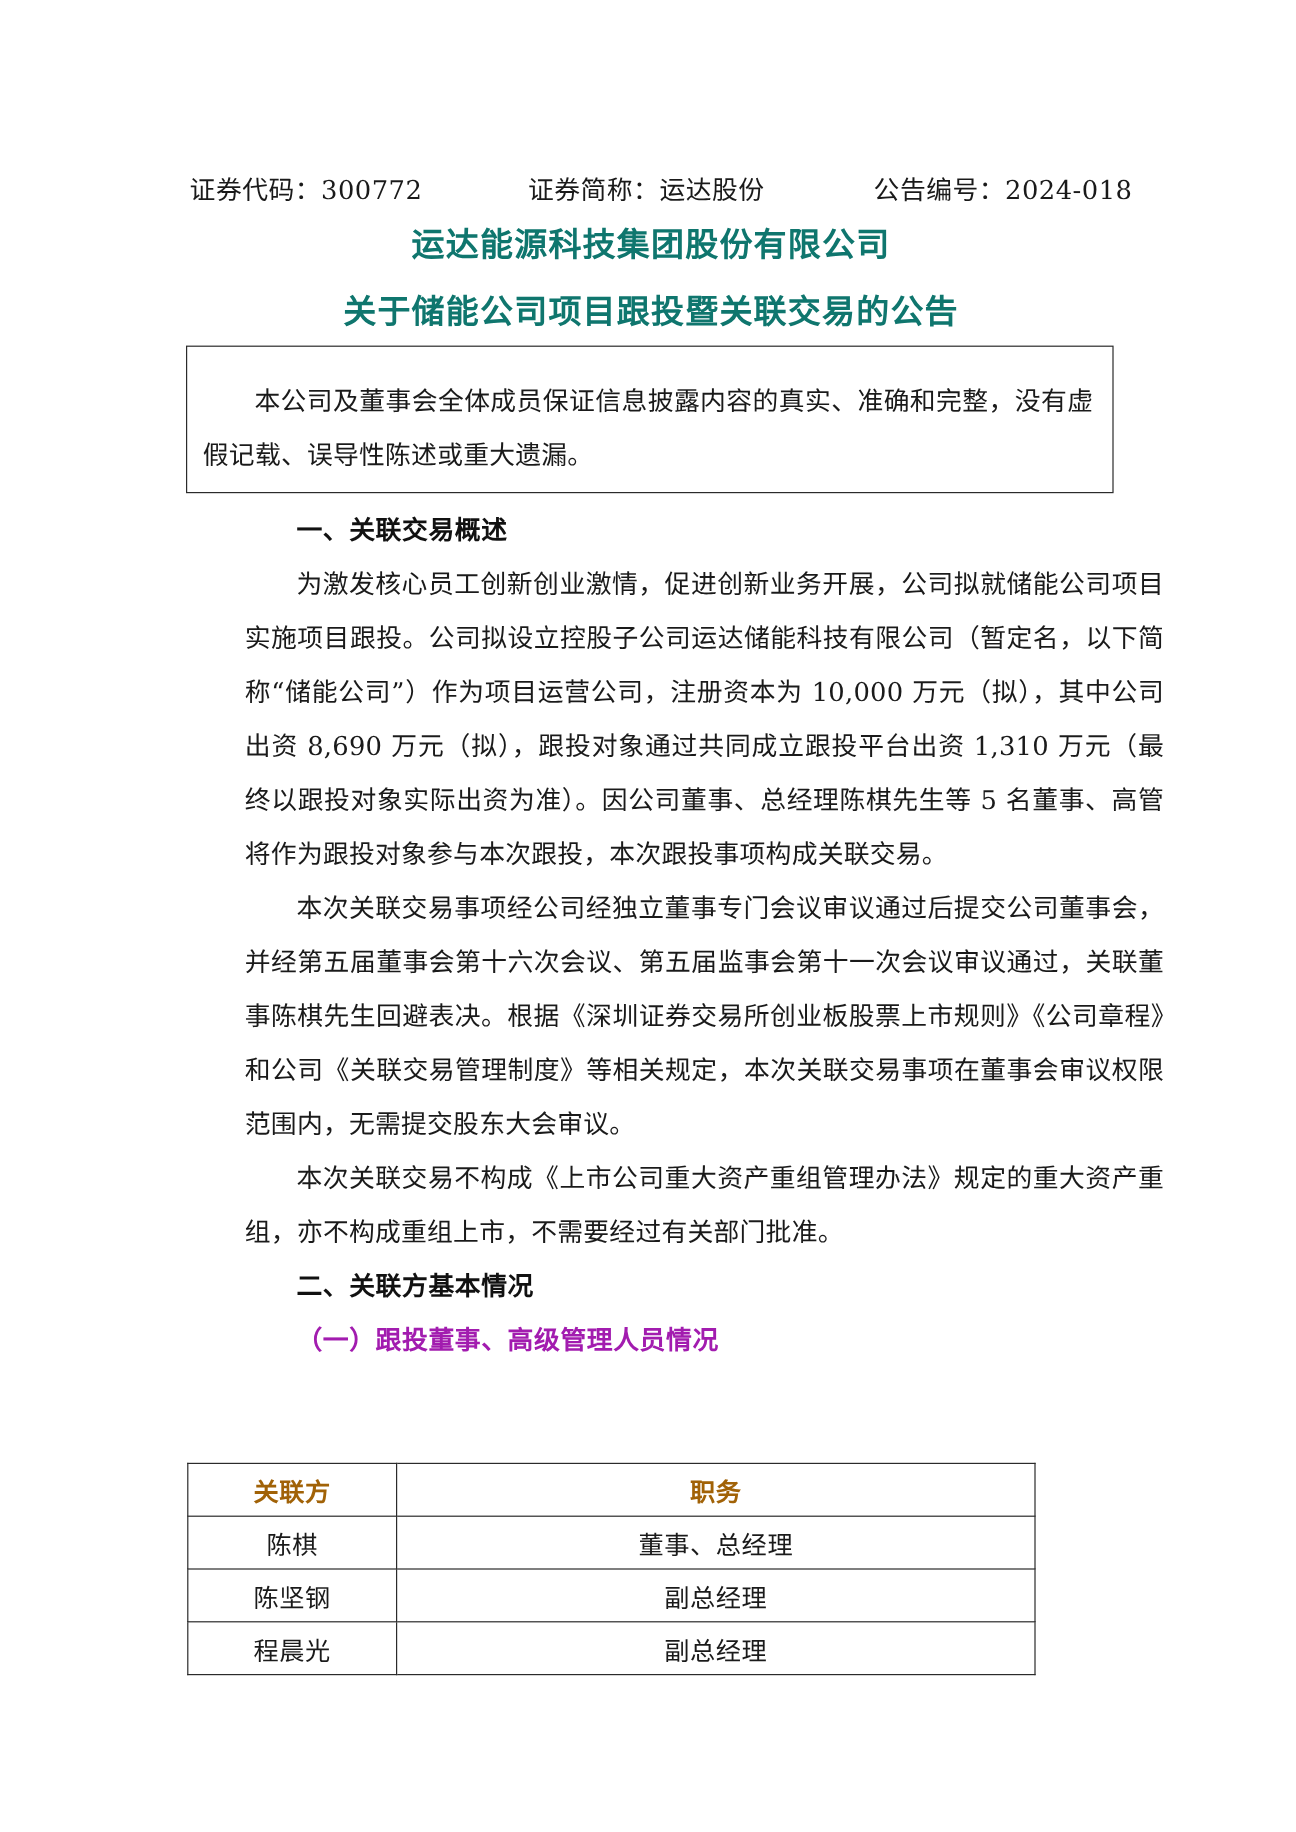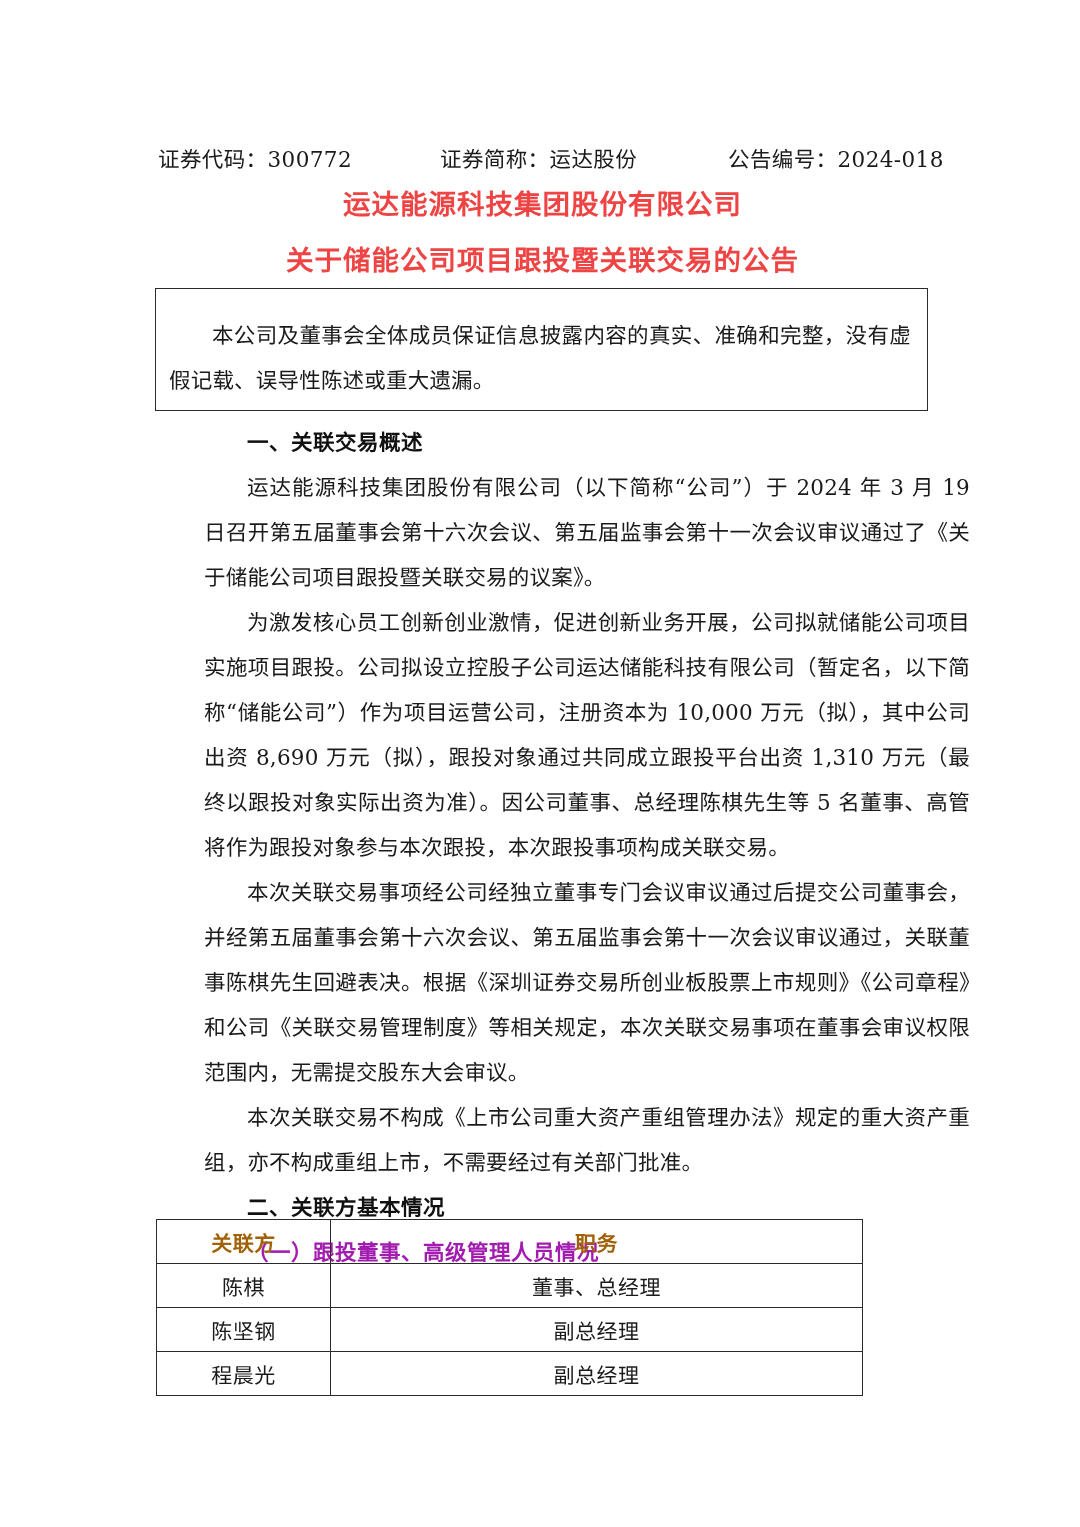--- a/index.html
+++ b/index.html
@@ -51,21 +51,21 @@
     top: 182px;
     width: 775px;
     text-align: center;
   }
   .title-line {
     font-family: "DejaVu Sans", "Liberation Sans", sans-serif;
     font-weight: bold;
     font-size: 27.5px;
     line-height: 44px;
     letter-spacing: 1px;
-    color: #ef4444;
+    color: #0f766e;
   }
   .title-line.second { margin-top: 12px; }
 
   
   .disclaimer-box {
     position: absolute;
     left: 155px;
     top: 288px;
     width: 773px;
     height: 123px;
@@ -164,21 +164,20 @@
     <div class="title-line">运达能源科技集团股份有限公司</div>
     <div class="title-line second">关于储能公司项目跟投暨关联交易的公告</div>
   </div>
 
   <div class="disclaimer-box">
     <div class="disclaimer-text">本公司及董事会全体成员保证信息披露内容的真实、准确和完整，没有虚假记载、误导性陈述或重大遗漏。</div>
   </div>
 
   <div class="body-flow">
     <div class="sec-heading">一、关联交易概述</div>
-    <div class="para">运达能源科技集团股份有限公司（以下简称“公司”）于 2024 年 3 月 19 日召开第五届董事会第十六次会议、第五届监事会第十一次会议审议通过了《关于储能公司项目跟投暨关联交易的议案》。</div>
     <div class="para">为激发核心员工创新创业激情，促进创新业务开展，公司拟就储能公司项目实施项目跟投。公司拟设立控股子公司运达储能科技有限公司（暂定名，以下简称“储能公司”）作为项目运营公司，注册资本为 10,000 万元（拟），其中公司出资 8,690 万元（拟），跟投对象通过共同成立跟投平台出资 1,310 万元（最终以跟投对象实际出资为准）。因公司董事、总经理陈棋先生等 5 名董事、高管将作为跟投对象参与本次跟投，本次跟投事项构成关联交易。</div>
     <div class="para">本次关联交易事项经公司经独立董事专门会议审议通过后提交公司董事会，并经第五届董事会第十六次会议、第五届监事会第十一次会议审议通过，关联董事陈棋先生回避表决。根据《深圳证券交易所创业板股票上市规则》《公司章程》和公司《关联交易管理制度》等相关规定，本次关联交易事项在董事会审议权限范围内，无需提交股东大会审议。</div>
     <div class="para">本次关联交易不构成《上市公司重大资产重组管理办法》规定的重大资产重组，亦不构成重组上市，不需要经过有关部门批准。</div>
     <div class="sec-heading">二、关联方基本情况</div>
     <div class="sub-heading">（一）跟投董事、高级管理人员情况</div>
   </div>
 
   <table class="rel-table">
     <colgroup>
       <col class="col-party">

